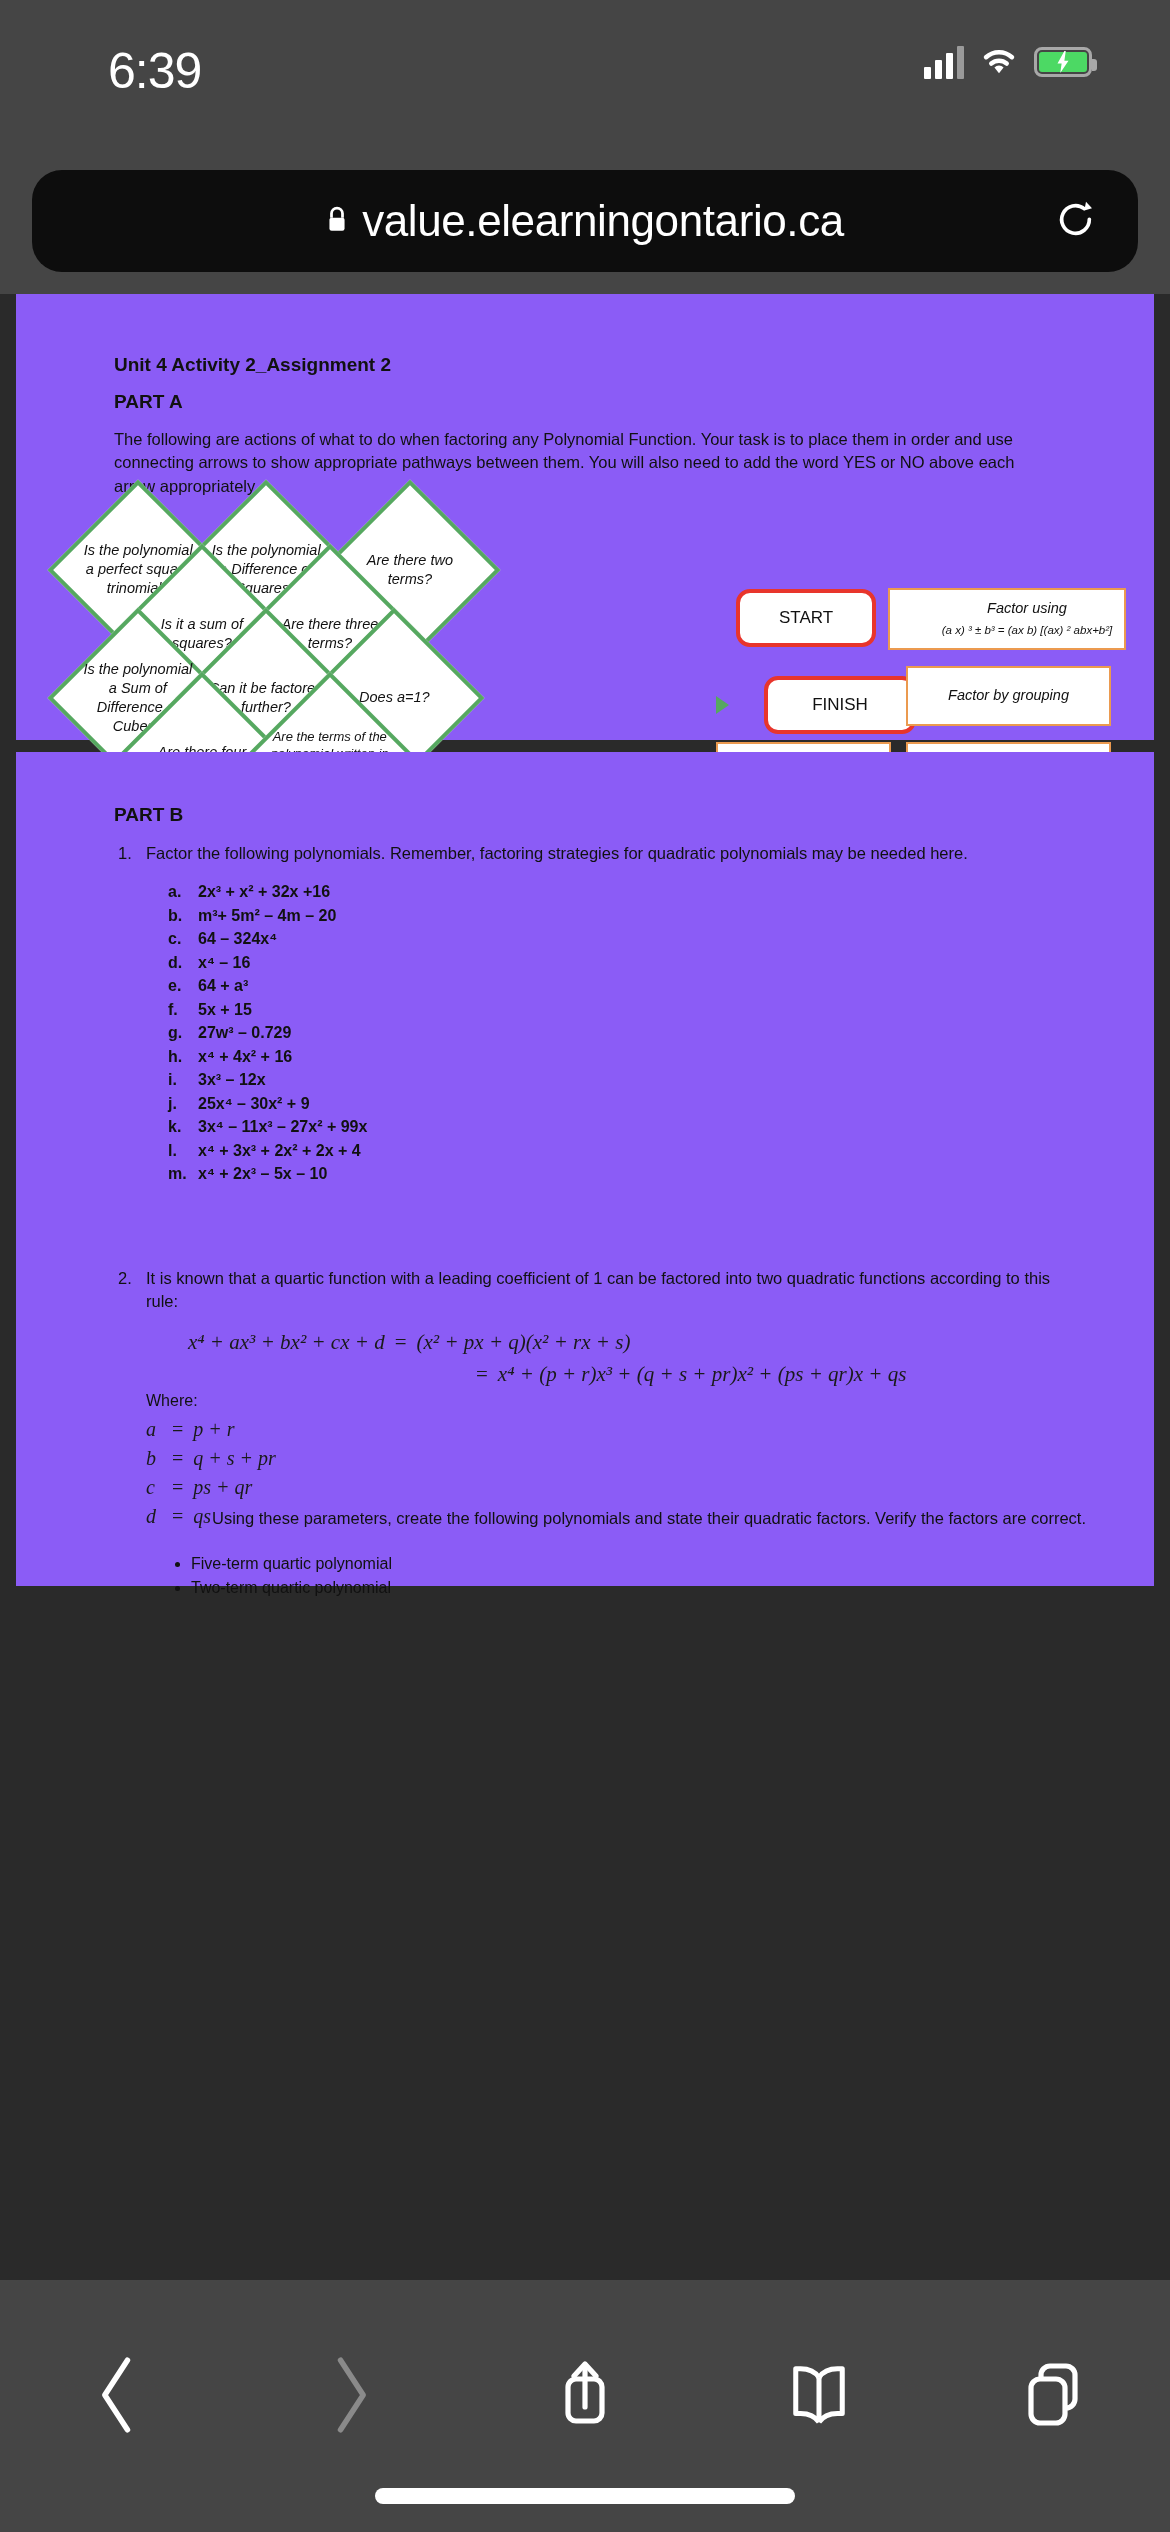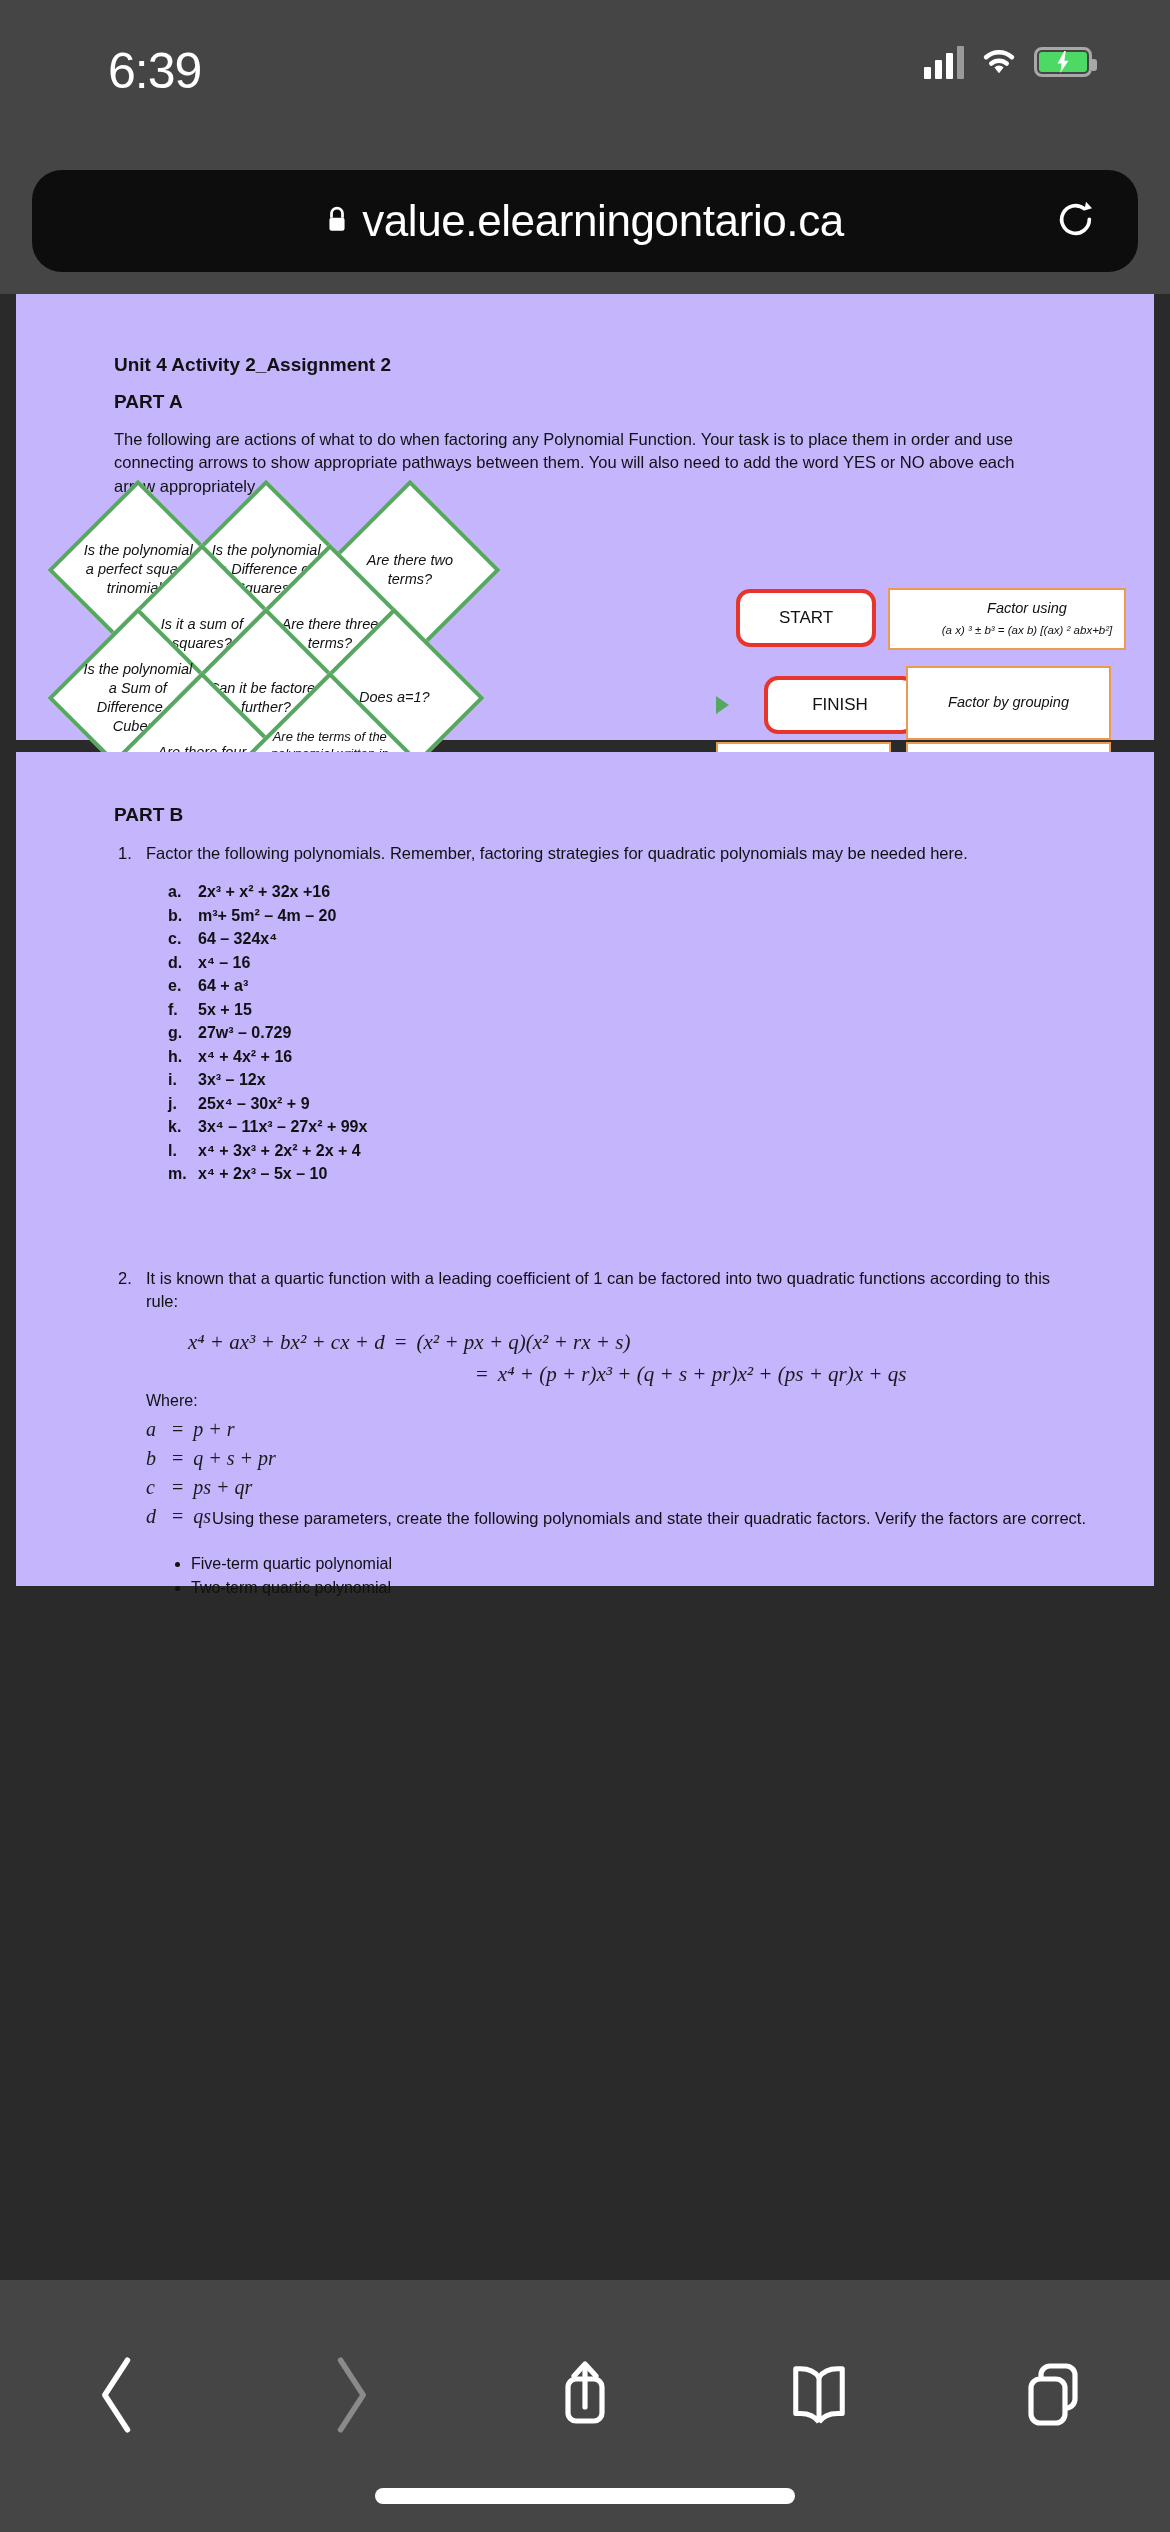--- a/index.html
+++ b/index.html
@@ -55,21 +55,21 @@
   .reload {
     position: absolute; right: 42px; top: 50%; transform: translateY(-50%);
     width: 40px; height: 44px;
   }
 
   
   .page-wrap {
     position: absolute; left: 0; top: 294px; width: 1170px; height: 1986px;
     background: #2a2a2a; overflow: hidden;
   }
-  .sheet { position: absolute; left: 16px; width: 1138px; background: #c4b5fd; }
+  .sheet { position: absolute; left: 16px; width: 1138px; background: #8b5cf6; }
   .sheet-a { top: 0; height: 446px; }
   .sheet-b { top: 458px; height: 834px; }
 
   
   .doc-title { position:absolute; left: 98px; top: 60px; font-size: 19px; font-weight: bold; color:#111; }
   .part-a-label { position:absolute; left: 98px; top: 97px; font-size: 19px; font-weight: bold; color:#111; }
   .intro {
     position:absolute; left: 98px; top: 134px; width: 930px;
     font-size: 16.5px; line-height: 1.42; color:#111;
   }
@@ -236,21 +236,21 @@
       </div>
       <div class="box red" style="left:748px; top:382px; width:152px; height:58px;">
         <span>FINISH</span>
       </div>
       <div class="arrow-green" style="left:700px; top:402px;"></div>
 
       <div class="box orange" style="left:872px; top:294px; width:238px; height:62px; flex-direction:column;padding-left:40px;">
         <span>Factor using</span>
         <span style="font-size:11.5px; margin-top:4px">(a x) ³ ± b³ = (ax    b) [(ax) ²    abx+b²]</span>
       </div>
-      <div class="box orange" style="left:890px; top:372px; width:205px; height:74px;">
+      <div class="box orange" style="left:890px; top:372px; width:205px; height:60px;">
         <span>Factor by grouping</span>
       </div>
       <div class="box orange" style="left:700px; top:448px; width:175px; height:60px;">
         <span>Factor using factors of c that sum to b</span>
       </div>
       <div class="box orange" style="left:890px; top:448px; width:205px; height:60px;">
         <span>Factor using (a   b)²</span>
       </div>
       <div class="box orange" style="left:700px; top:524px; width:175px; height:62px;">
         <span>Factor using grouping or other method of choice</span>

